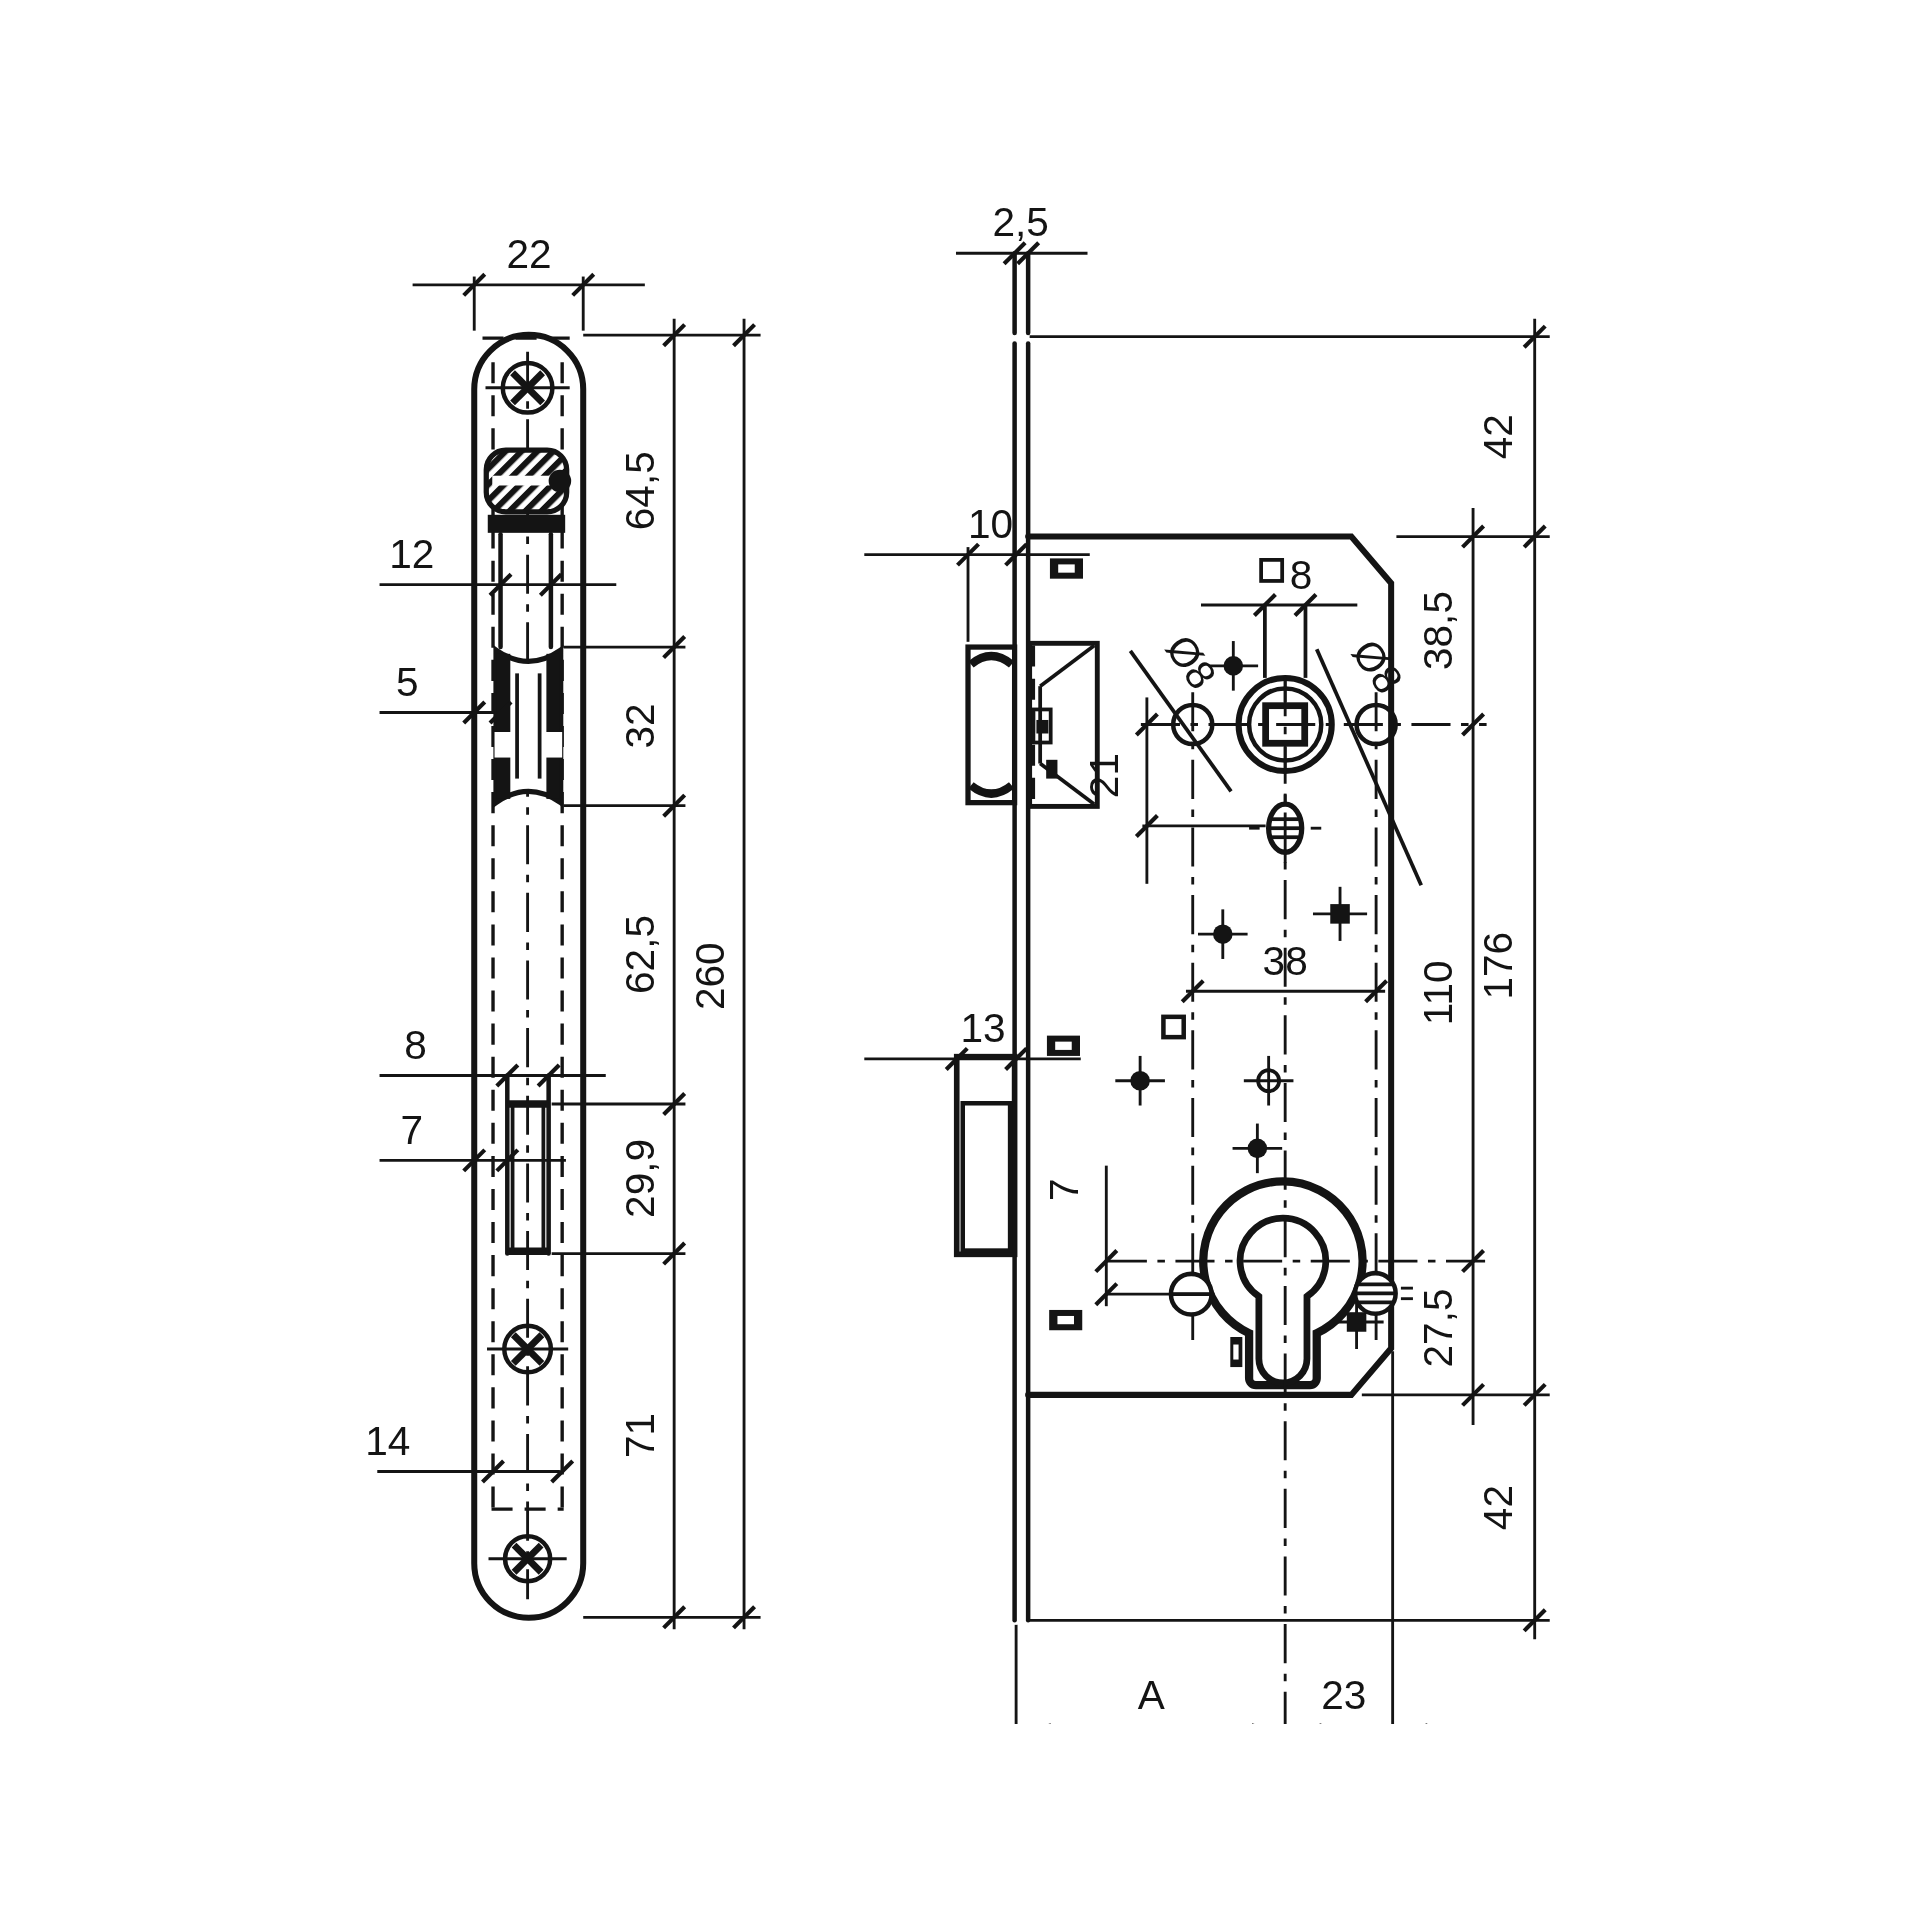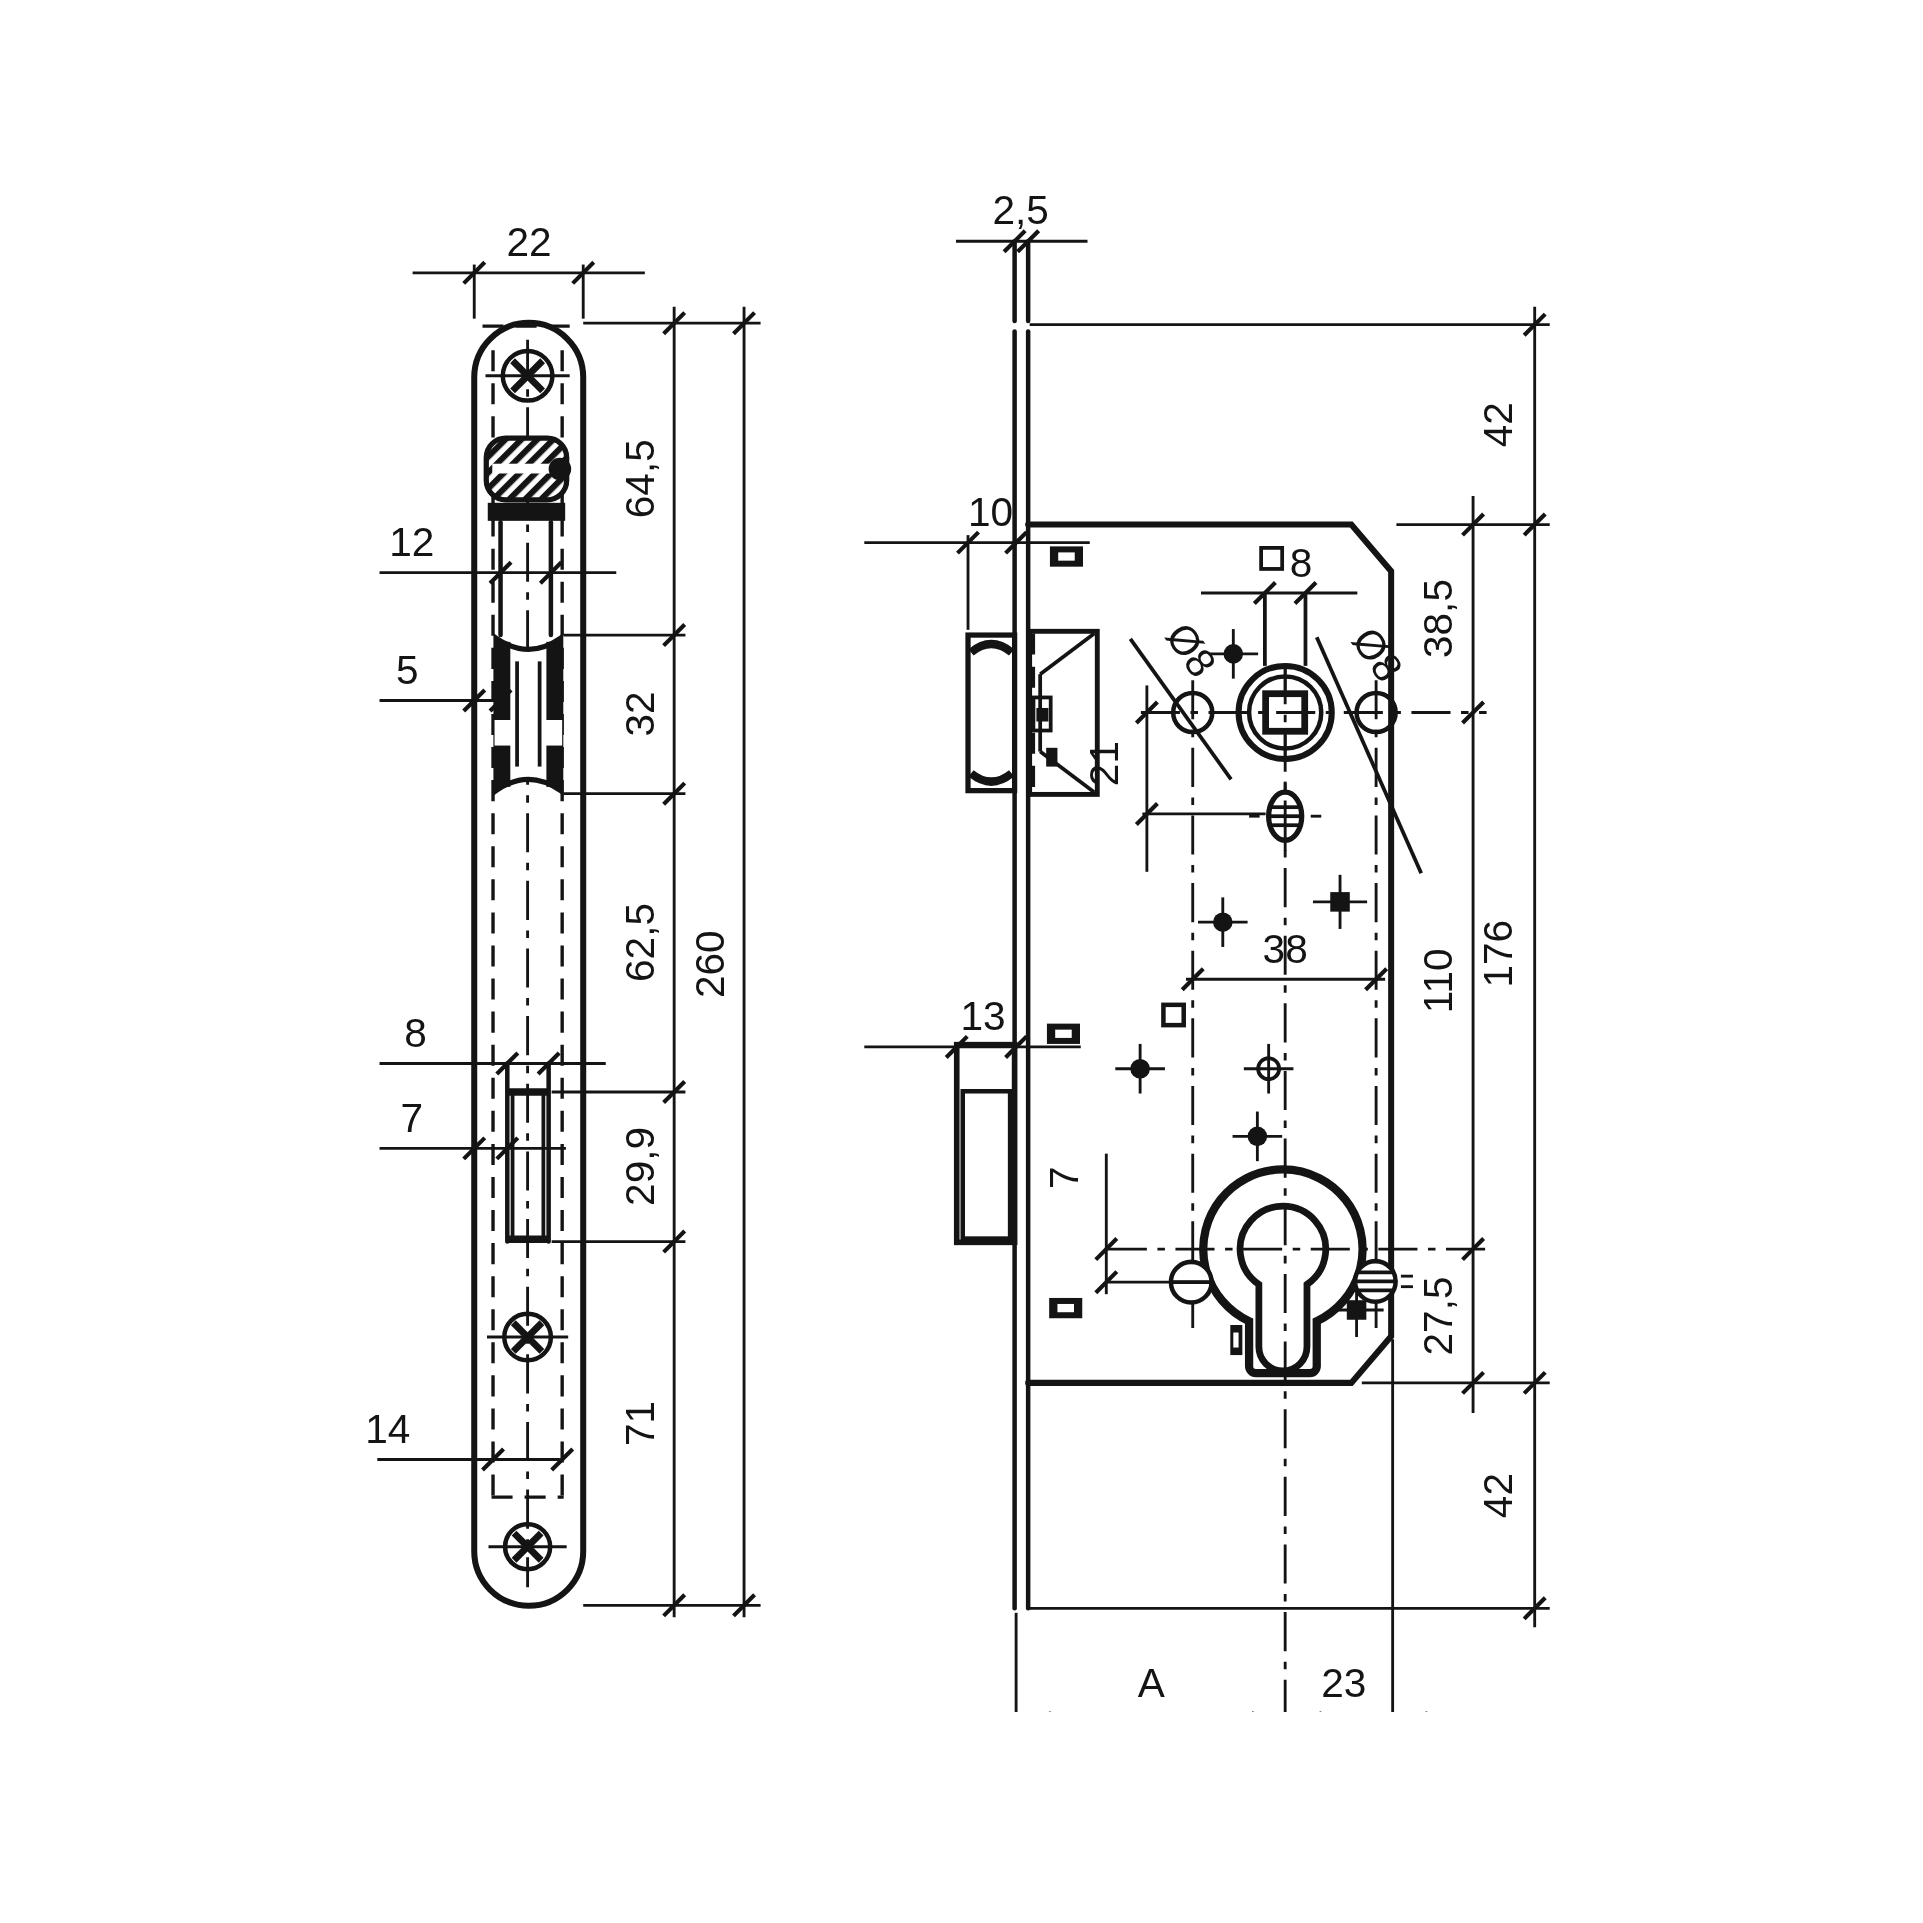--- a/index.html
+++ b/index.html
@@ -1,16 +1,16 @@
 <!DOCTYPE html>
 <html style="font-size:12px"><head>
 <meta charset="utf-8">
 <style>
   html,body{margin:0;padding:0;background:#fff;}
-  #canvas{width:1924px;height:1712px;position:relative;background:#4d7c0f;}
+  #canvas{width:1924px;height:1712px;position:relative;background:#4d7c0f;margin-top:12px;}
   svg{display:block}
   .ol{stroke:#141414;stroke-width:8;fill:none;stroke-linecap:round}
   .ol2{stroke:#141414;stroke-width:6;fill:none;stroke-linecap:round}
   .ml{stroke:#141414;stroke-width:5;fill:none}
   .dim{stroke:#141414;stroke-width:3.8;fill:none}
   .dash{stroke:#141414;stroke-width:4.5;fill:none;stroke-dasharray:28 16}
   .cld{stroke:#141414;stroke-width:3.8;fill:none;stroke-dasharray:52 14 10 14}
   .blk{fill:#141414;stroke:none}
   .wht{fill:#ffffff;stroke:none}
   text{font-family:"Liberation Sans",sans-serif;font-size:54px;fill:#141414}

